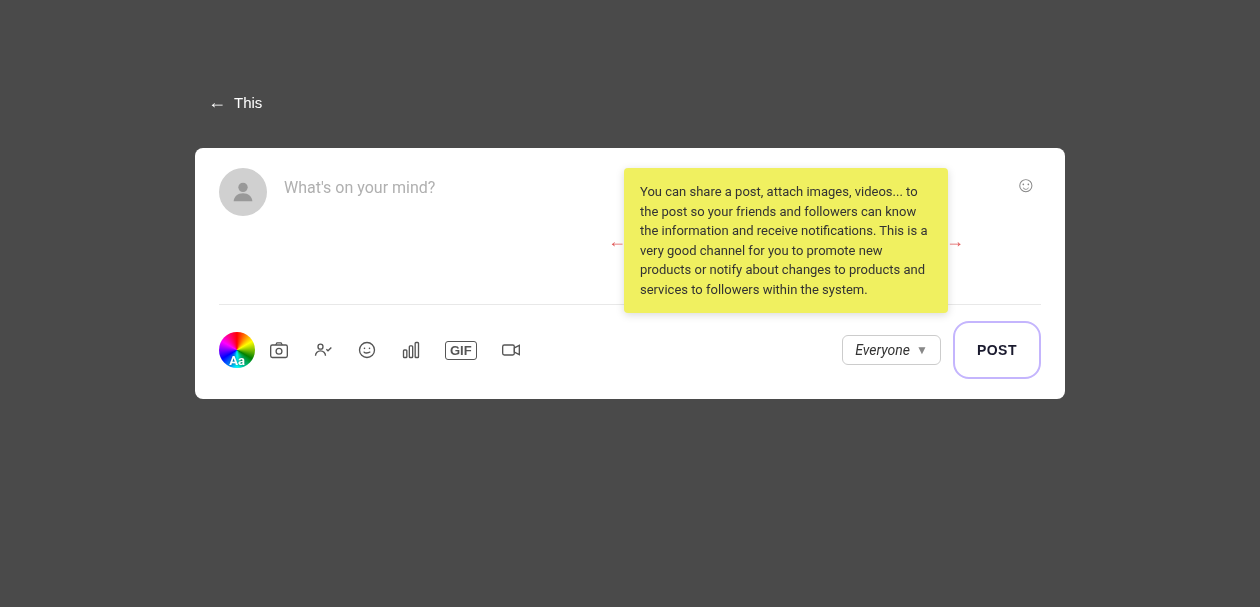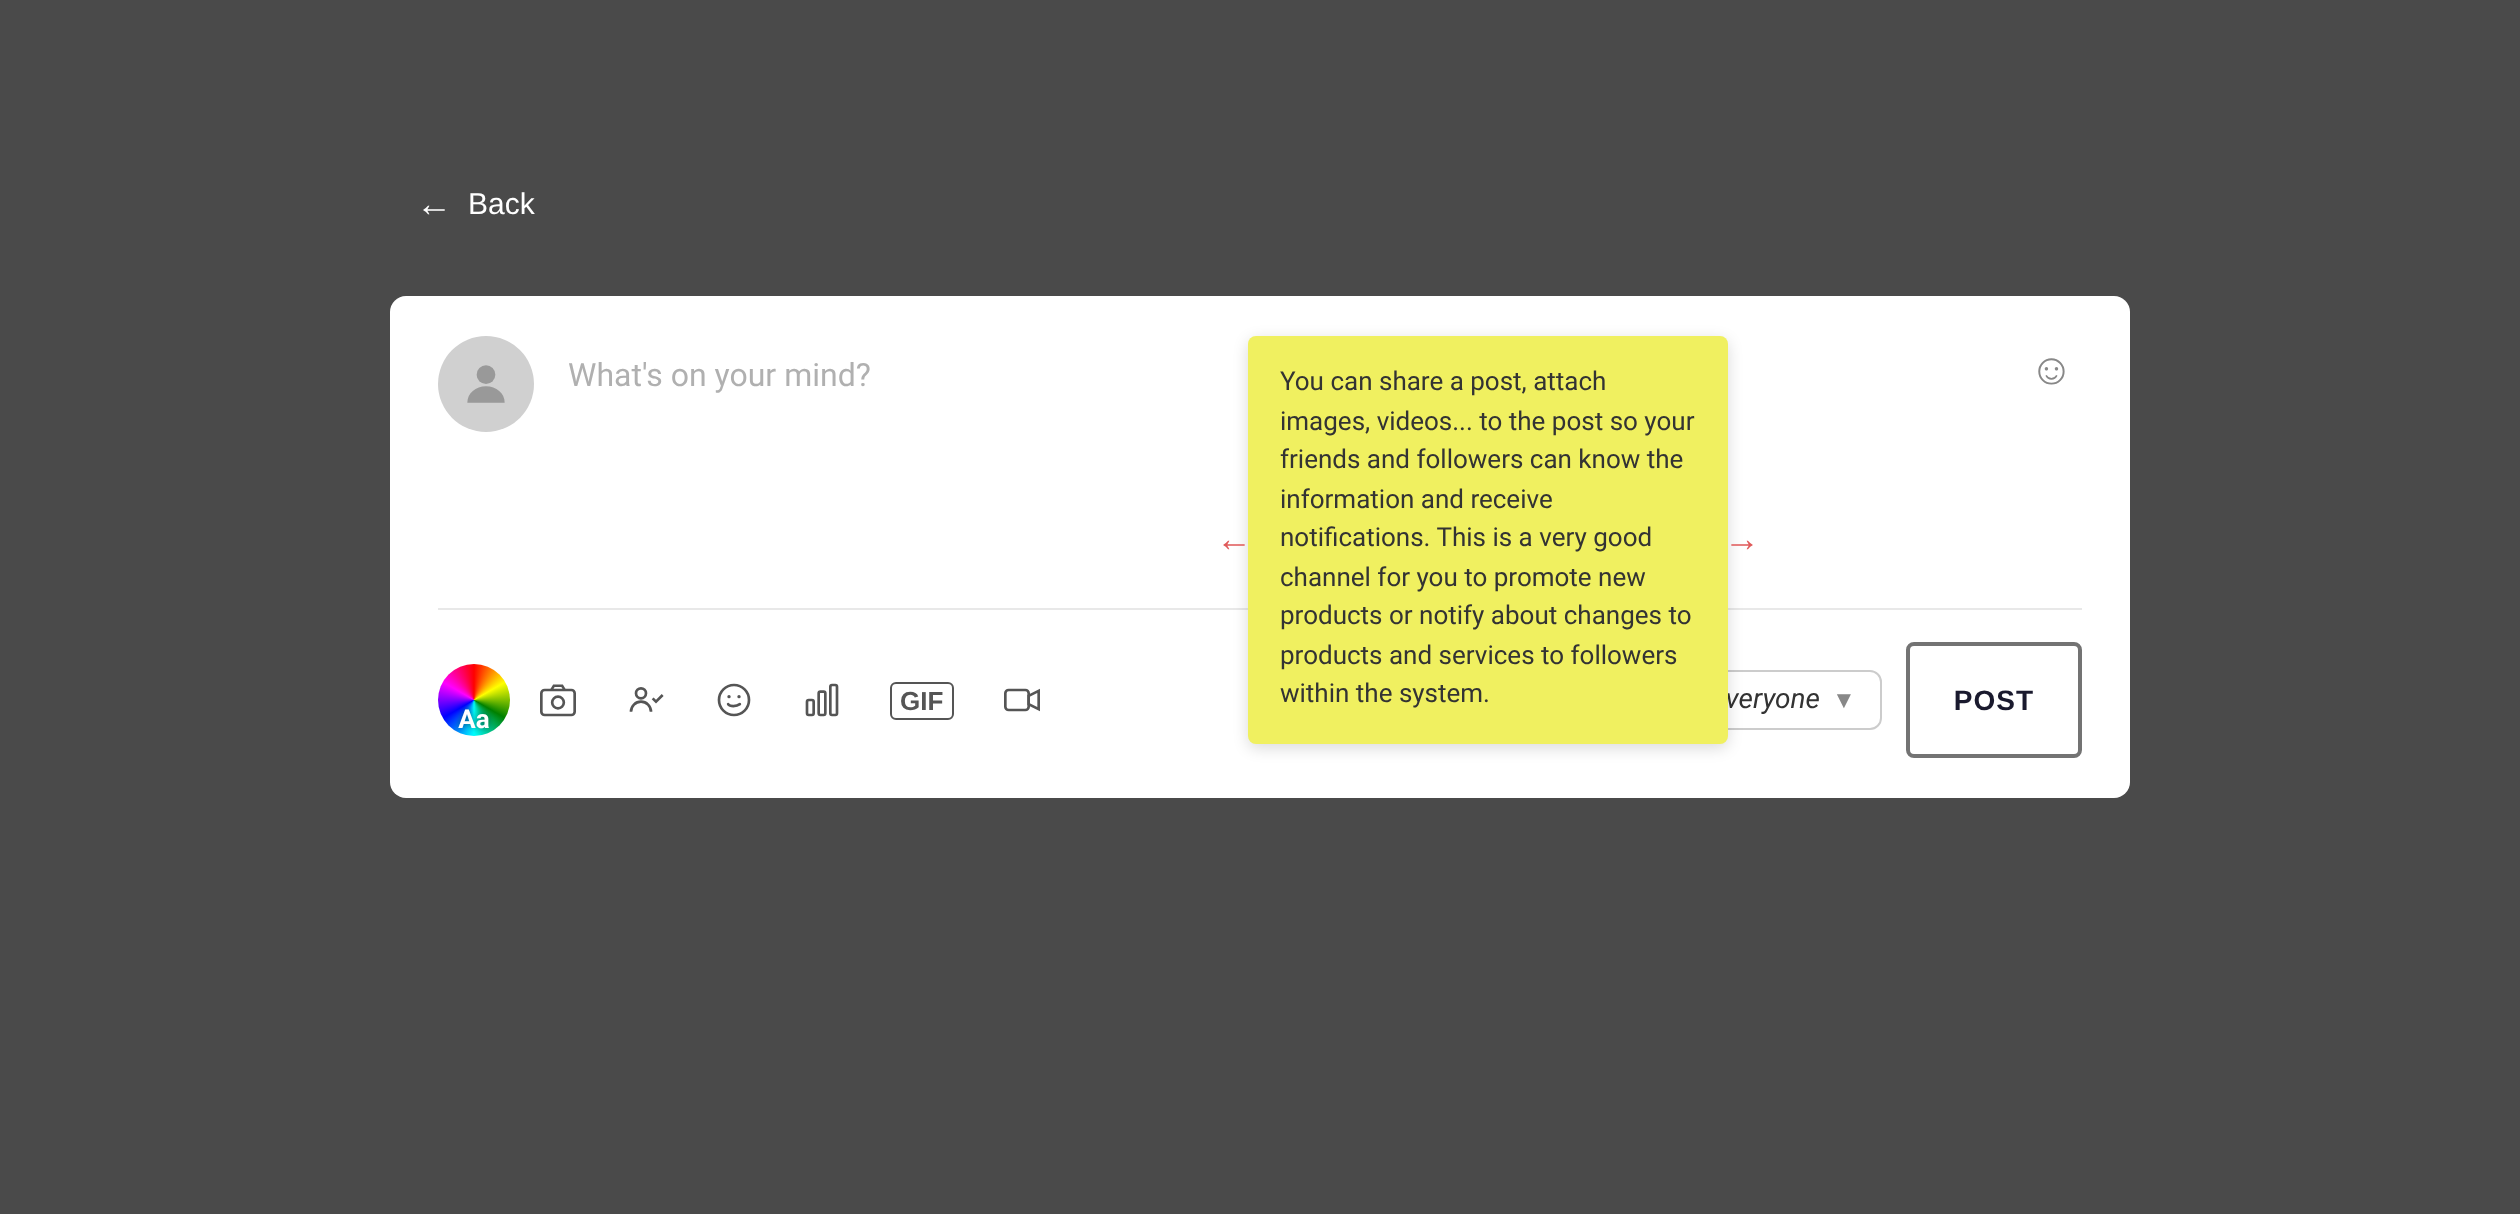--- a/index.html
+++ b/index.html
@@ -96,21 +96,21 @@
       left: 340px;
       top: 0px;
       z-index: 10;
     }
 
     .tooltip-box {
       background: #f0f060;
       border: none;
       border-radius: 4px;
       padding: 14px 16px;
-      width: 240px;
+      width: 324px;
       font-size: 13px;
       color: #333;
       line-height: 1.5;
       box-shadow: 0 2px 8px rgba(0,0,0,0.15);
     }
 
     .tooltip-arrow-left {
       position: absolute;
       left: -16px;
       top: 50%;
@@ -219,36 +219,36 @@
       font-style: italic;
     }
 
     .audience-select .chevron {
       font-size: 12px;
       color: #888;
     }
 
     .post-btn {
       background: #fff;
-      border: 2px solid #737373;
-      border-radius: 4px;
+      border: 2px solid #c4b5fd;
+      border-radius: 16px;
       padding: 19px 22px;
       font-size: 14px;
       font-weight: 700;
       color: #1a1a2e;
       cursor: pointer;
       letter-spacing: 0.5px;
     }
   </style>
 </head>
 <body>
 
 <button class="back-btn">
   <span class="arrow">←</span>
-  <span>Back</span>
+  <span>This</span>
 </button>
 
 <div class="card">
 
   <div class="top-row">
 
     <div class="avatar-placeholder">
       <svg viewBox="0 0 24 24" xmlns="http://www.w3.org/2000/svg">
         <circle cx="12" cy="8" r="4"></circle>
         <path d="M4 20c0-4 3.6-7 8-7s8 3 8 7"></path>

